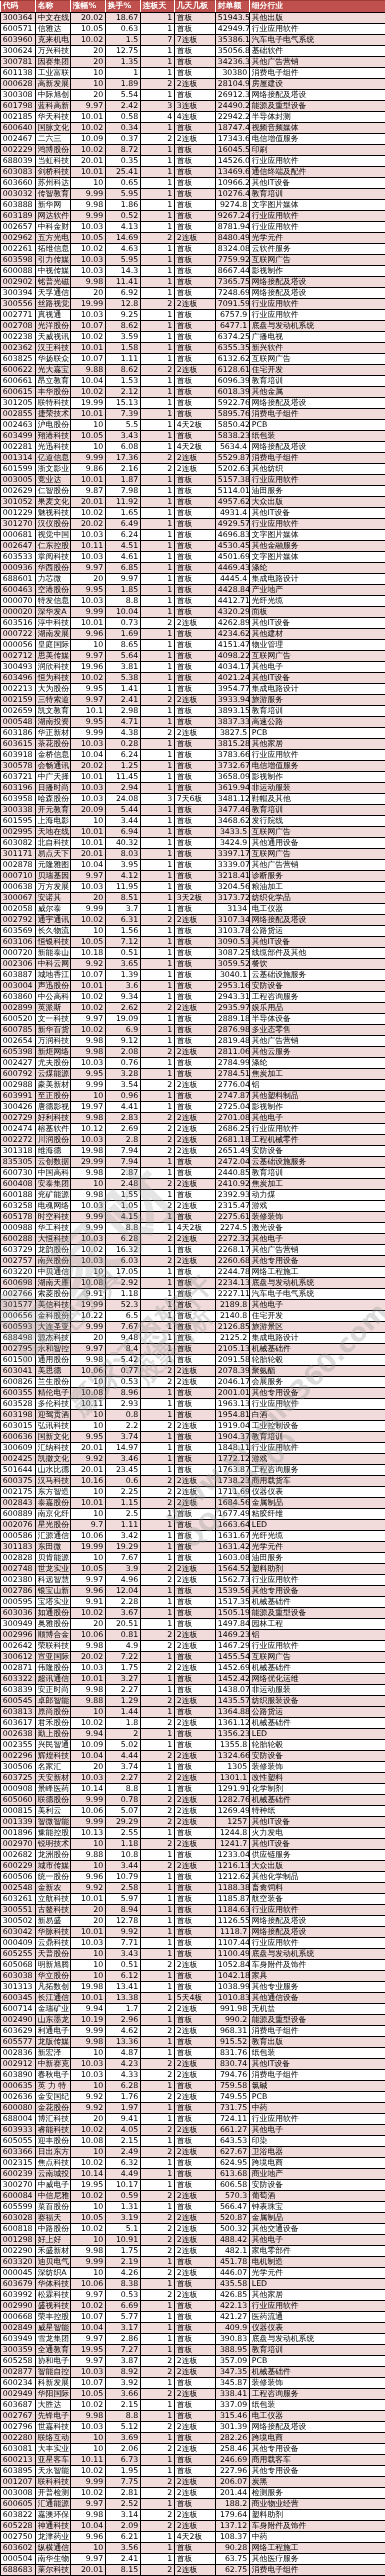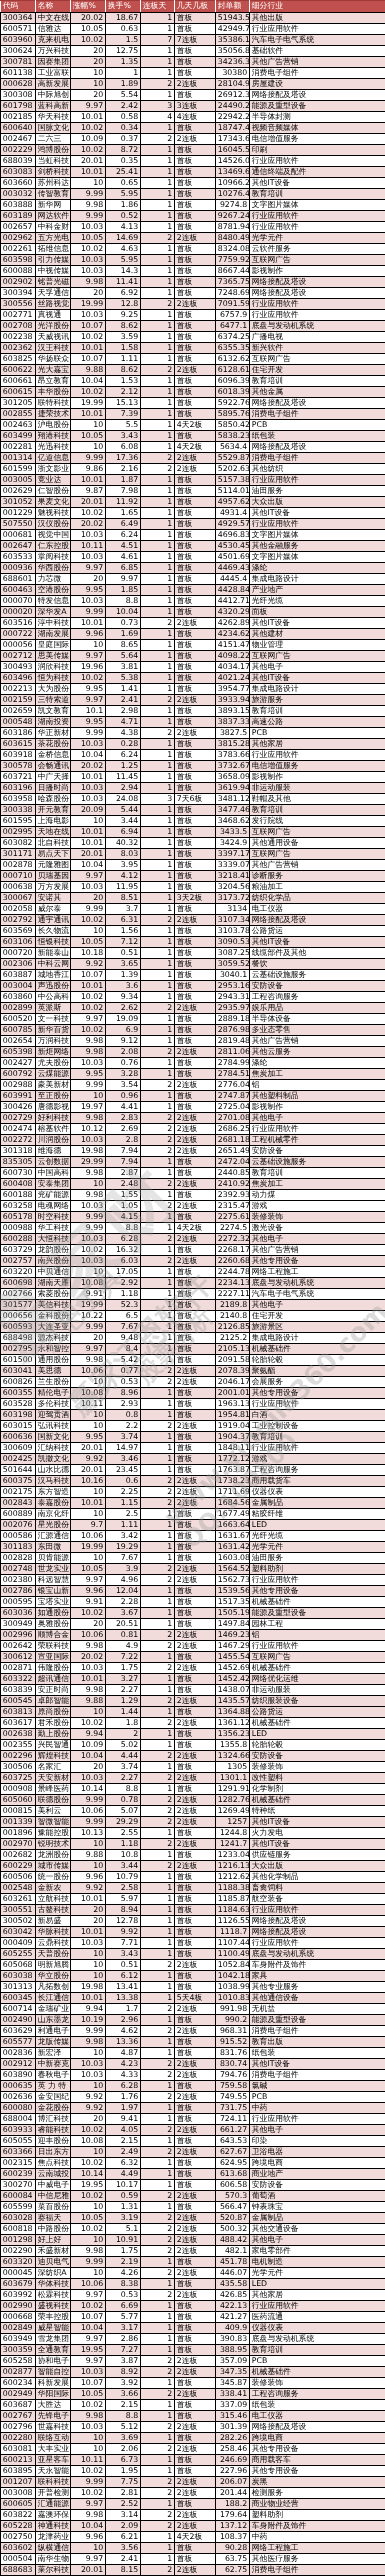--- a/index.html
+++ b/index.html
@@ -1,21 +1,21 @@
 <!DOCTYPE html>
 <html style="font-size:9.5px"><head>
 <meta charset="utf-8">
 <style>
   html,body{margin:0;padding:0;background:#ffffff;}
   #screen{position:relative;width:386px;background:#fff;font-family:"DejaVu Sans","Liberation Sans",sans-serif;overflow:hidden;}
   table{border-collapse:collapse;table-layout:fixed;width:386px;font-size:7.8px;color:#000;}
   col.col-code{width:35px} col.col-name{width:35px} col.col-chg{width:35px}
   col.col-turnover{width:35px} col.col-streak{width:34px} col.col-boards{width:41px}
   col.col-seal{width:34px} col.col-industry{width:137px}
-  th{background:#C0504D;color:#fff;font-weight:normal;height:11.3px;line-height:10.7px;
+  th{background:#C0504D;color:#fff;font-weight:bold;height:11.3px;line-height:10.7px;
      border:0.6px solid #fff;border-bottom:0.6px solid #000;border-top:0.6px solid #9e3b38;
      text-align:left;padding:0 1.8px;white-space:nowrap;overflow:hidden;font-size:7.8px;}
   td{border:0.6px solid #000;height:10.7px;line-height:10px;padding:0 1.8px;
      white-space:nowrap;overflow:hidden;box-sizing:border-box;}
   tr.pink td{background:#F2DCDB;}
   tr.white td{background:#FFFFFF;}
   td.col-code,td.col-name,td.col-boards,td.col-industry{text-align:left;}
   td.col-chg,td.col-turnover,td.col-streak,td.col-seal{text-align:right;}
   .watermark{position:absolute;left:0;top:0;width:386px;height:100%;pointer-events:none;}
   .wm{position:absolute;transform:rotate(-45deg);transform-origin:left bottom;
@@ -511,21 +511,21 @@
           <td class="col-code">001229</td>
           <td class="col-name">魅视科技</td>
           <td class="col-chg">10.02</td>
           <td class="col-turnover">1.65</td>
           <td class="col-streak">1</td>
           <td class="col-boards">首板</td>
           <td class="col-seal">4931.4</td>
           <td class="col-industry">其他IT设备</td>
         </tr>
         <tr class="pink">
-          <td class="col-code">507550</td>
+          <td class="col-code">301270</td>
           <td class="col-name">汉仪股份</td>
           <td class="col-chg">20.02</td>
           <td class="col-turnover">6.49</td>
           <td class="col-streak">1</td>
           <td class="col-boards">首板</td>
           <td class="col-seal">4929.57</td>
           <td class="col-industry">行业应用软件</td>
         </tr>
         <tr class="white">
           <td class="col-code">000681</td>

